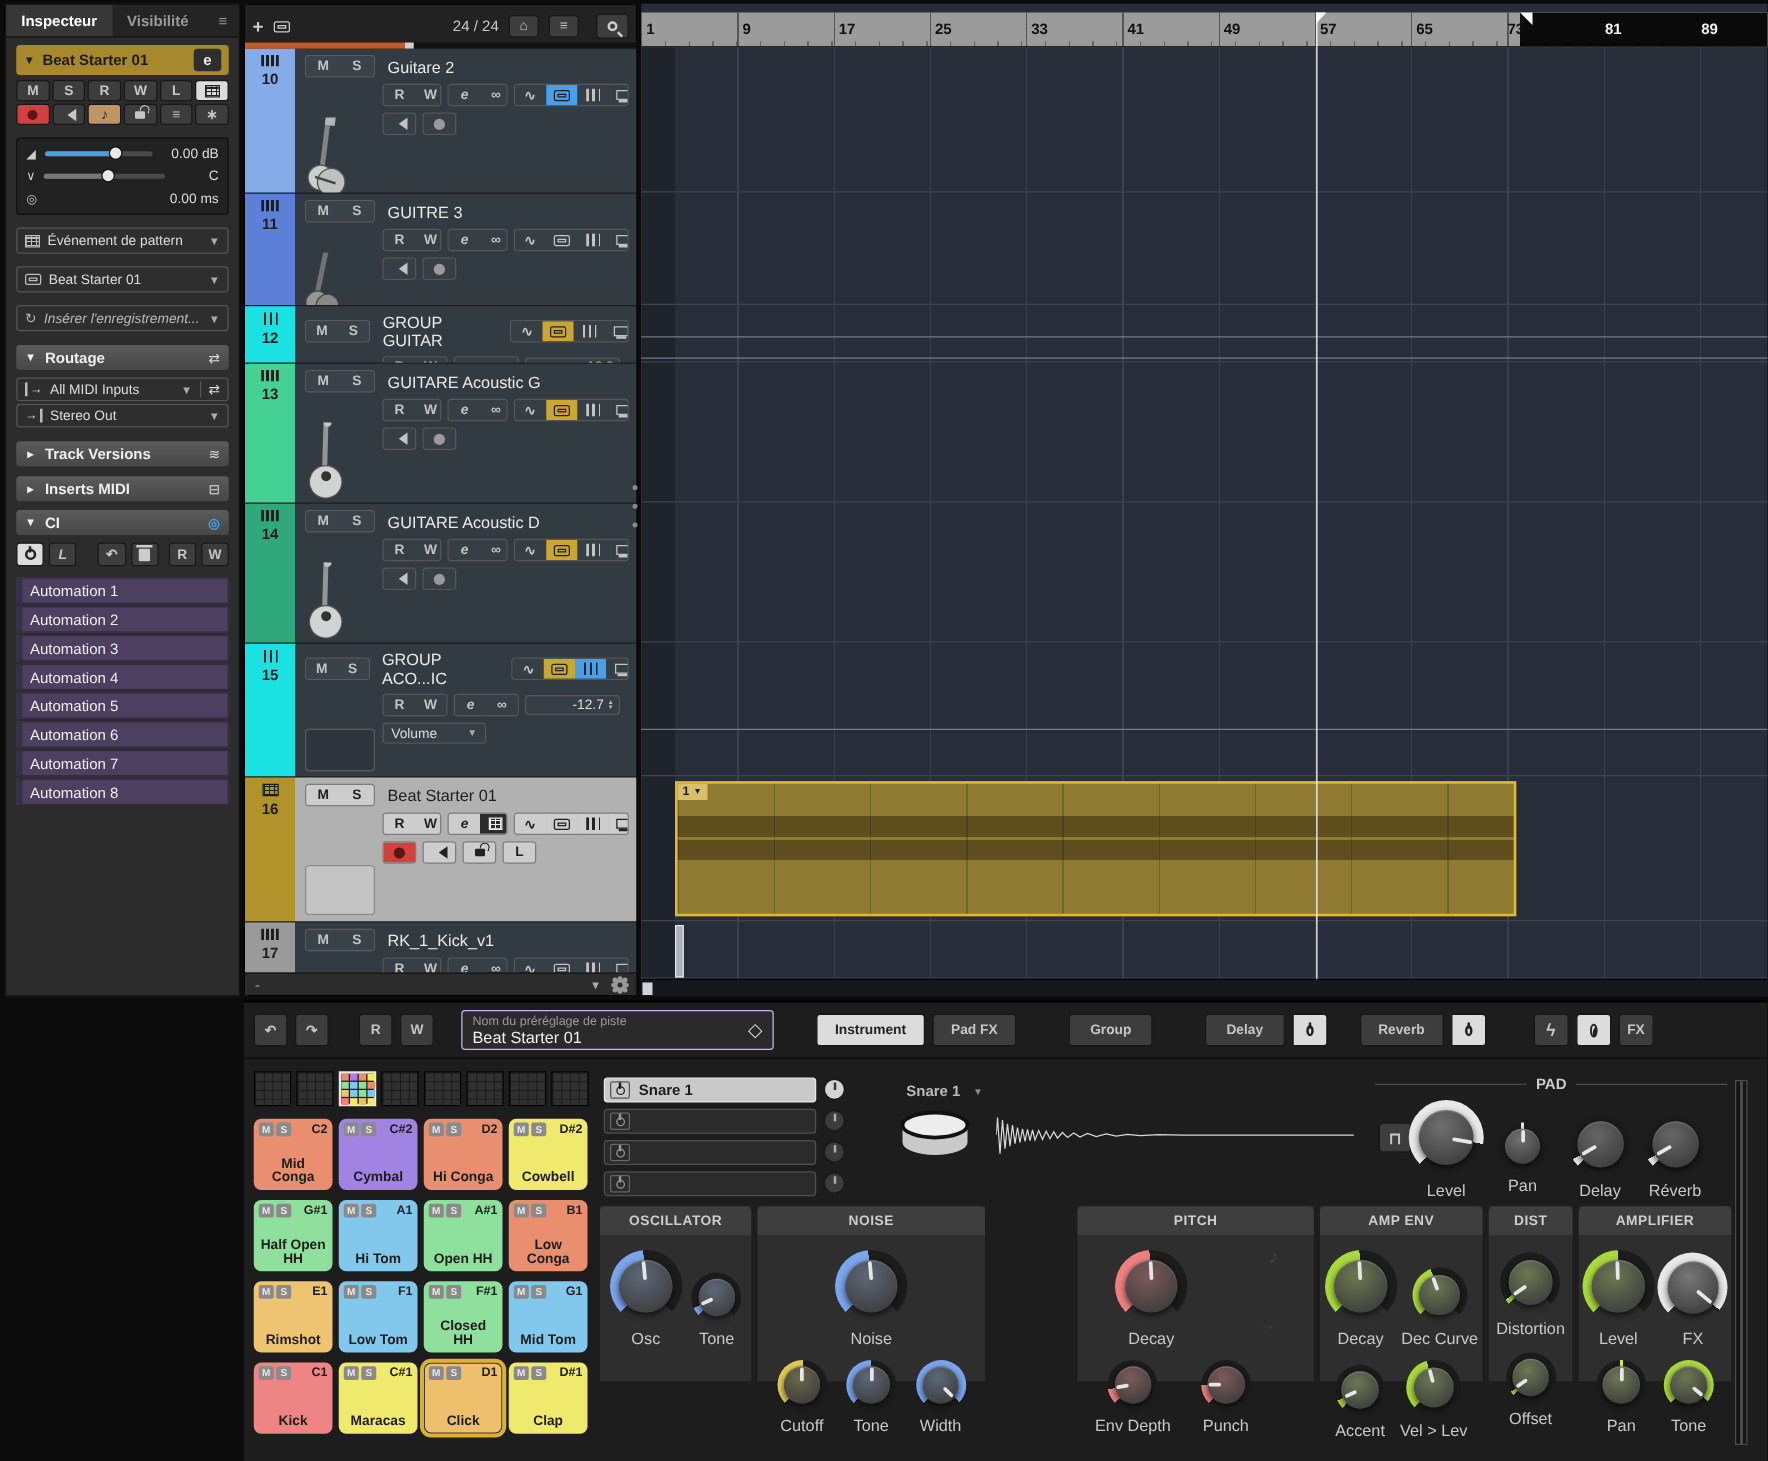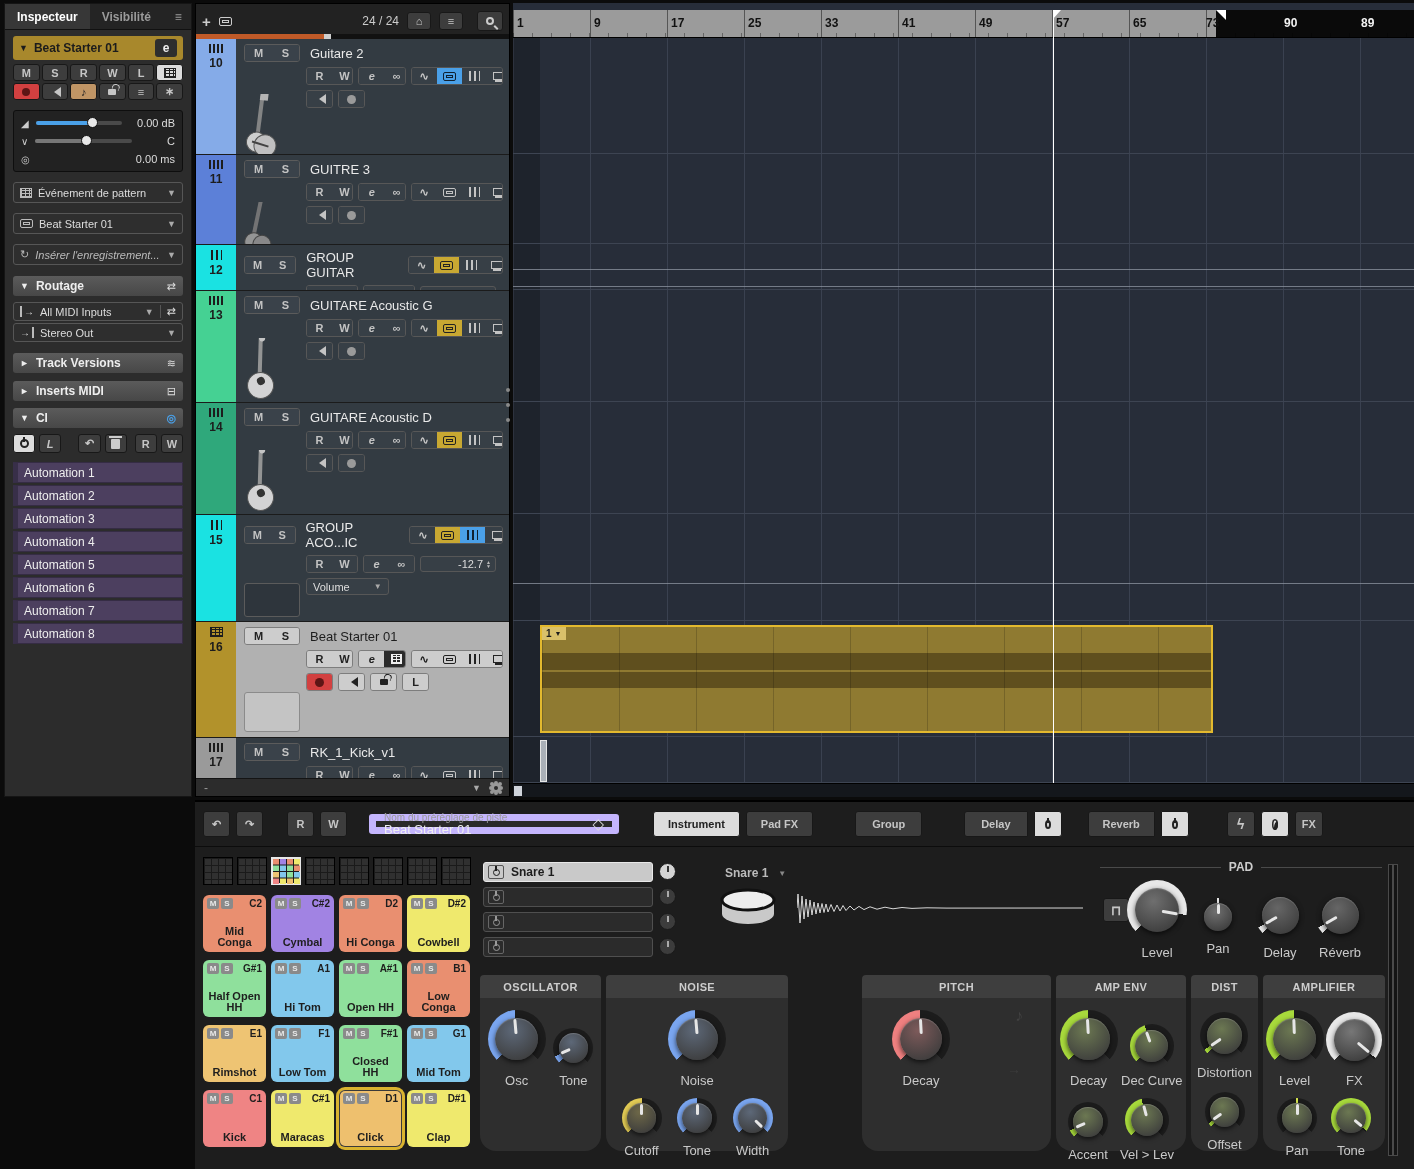--- a/index.html
+++ b/index.html
@@ -96,21 +96,21 @@
 .event{position:absolute;left:27px;top:587px;width:673px;height:108px;border:2px solid #e3b92e;background:linear-gradient(#8f7a31 0 25%,#5f4f1e 25% 41%,#8f7a31 41% 43%,#5f4f1e 43% 59%,#8f7a31 59% 100%);background-color:#8f7a31;z-index:4}
 .event::after{content:"";position:absolute;inset:0;background-image:repeating-linear-gradient(90deg,rgba(0,0,0,.18) 0 1px,transparent 1px 77px)}
 .evchip{position:absolute;left:0;top:0;background:#d9c06a;color:#1d1d1d;font-size:10px;font-weight:bold;padding:1px 4px;display:flex;gap:3px;align-items:center;z-index:5}
 .mev{position:absolute;left:27px;top:702px;width:7px;height:42px;background:#aab0b8;border:1px solid #e6e6e6;z-index:4}
 .hs{position:absolute;left:0;bottom:0;right:0;height:14px;background:#14171c;border-top:1px solid #000}
 .hs::before{content:"";position:absolute;left:1px;top:2px;width:8px;height:10px;background:#cfd3da}
 
 .low{position:absolute;left:195px;top:800px;width:1219px;height:369px;background:#1d1d1d;border-top:2px solid #000}
 .ltb{position:absolute;left:0;top:0;right:0;height:45px;border-bottom:1px solid #0c0c0c;display:flex;align-items:center;padding:0 8px;gap:6px;color:#ccc}
 .ltb .btn{height:26px;padding:0 10px}
-.presetbox{width:250px;height:20px;background:#2a2a2a;border:7px solid #c4b5fd;border-radius:3px;display:flex;align-items:center;padding:0 8px;gap:8px}
+.presetbox{width:250px;height:32px;background:#2a2a2a;border:1px solid #c4b5fd;border-radius:3px;display:flex;align-items:center;padding:0 8px;gap:8px}
 .presetbox .cap{font-size:10px;color:#9a9a9a;line-height:11px}
 .presetbox .nm{font-size:13px;color:#f0f0f0;line-height:14px}
 .banks{position:absolute;left:8px;top:55px;display:flex;gap:4px}
 .bank{width:30px;height:28px;background-color:#303030;border:1px solid #000;background-image:linear-gradient(90deg,#1a1a1a 1px,transparent 1px),linear-gradient(#1a1a1a 1px,transparent 1px);background-size:7px 7px}
 .bank.on{border:2px solid #e8e8e8;background:none;padding:0}
 .pads{position:absolute;left:8px;top:93px;display:grid;grid-template-columns:repeat(4,63px);grid-auto-rows:57px;gap:8px 5px}
 .pad{border-radius:6px;color:#1e1e1e;position:relative;padding:3px 4px;display:flex;flex-direction:column}
 .pad.psel{box-shadow:0 0 0 3px #d9b32f,inset 0 0 0 1px #3a3a3a}
 .pr{display:flex;align-items:center;gap:2px}
 .pms{width:12px;height:11px;background:#8a8a8a;color:#e8e8e8;border-radius:2px;font-size:8px;font-weight:bold;display:flex;align-items:center;justify-content:center}
@@ -121,21 +121,21 @@
 .slot.on{background:#c9c9c9;border-color:#e8e8e8;color:#1d1d1d;font-weight:bold}
 .slot.on .spb{color:#1d1d1d;border-color:#555}
 .lkn{position:absolute;left:464px;width:17px;height:17px;border-radius:50%;background:#3c3c3c;border:1px solid #1a1a1a}
 .lkn::after{content:"";position:absolute;left:calc(50% - 1px);top:2px;width:2px;height:6px;background:#aaa}
 .lkn.on{background:#d4d4d4}
 .lkn.on::after{background:#333}
 .smpname{position:absolute;left:530px;top:64px;width:120px;color:#bbb;font-size:12px;font-weight:bold;display:flex;gap:10px;align-items:center}
 .pad-title{position:absolute;left:905px;top:58px;width:282px;display:flex;align-items:center;gap:8px;color:#ccc;font-size:12px;font-weight:bold}
 .pad-title::before,.pad-title::after{content:"";flex:1;height:1px;background:#4a4a4a}
 .meter{position:absolute;left:1193px;top:62px;width:10px;height:292px;border:1px solid #4a4a4a;background:linear-gradient(90deg,#141414 0 3px,#4a4a4a 3px 5px,#141414 5px)}
-.sec{position:absolute;top:173px;height:176px;background:#2e2e2e;border-radius:16px}
+.sec{position:absolute;top:163px;height:140px;background:#2e2e2e;border-radius:0}
 .sech{height:23px;background:#3e3e3e;border-radius:4px 4px 0 0;display:flex;align-items:center;justify-content:center;font-size:11px;font-weight:bold;color:#cdcdcd;letter-spacing:.4px}
 .krow{display:flex;justify-content:space-evenly;align-items:flex-end}
 .kc{display:flex;flex-direction:column;align-items:center;gap:5px}
 .kl{font-size:13px;color:#c9c9c9;white-space:nowrap}
 .knob{position:relative;display:inline-block}
 .ring{position:absolute;inset:0;border-radius:50%;background:conic-gradient(from 225deg,var(--c,#7aa6f0) 0 var(--a,130deg),#1c1c1c var(--a,130deg) 270deg,transparent 270deg 360deg)}
 .face{position:absolute;inset:13%;border-radius:50%;background:radial-gradient(circle at 42% 30%,var(--f,#5d6878),#3c3c3c 85%);box-shadow:0 2px 5px rgba(0,0,0,.65),inset 0 1px 1px rgba(255,255,255,.18)}
 .ptr{position:absolute;left:calc(50% - 1.5px);top:16%;width:3px;height:26%;background:#e6e6e6;border-radius:2px;transform-origin:50% 131%;transform:rotate(var(--r,0deg))}
 .center .ring{background:conic-gradient(from 225deg,#1c1c1c 0 131deg,var(--c,#e8e8e8) 131deg 139deg,#1c1c1c 139deg 270deg,transparent 270deg 360deg)}
 .splitdots{position:absolute;left:506px;top:388px;width:4px;height:34px;display:flex;flex-direction:column;justify-content:space-between}
@@ -727,21 +727,21 @@
     <span class="rm" style="left:4px">1</span>
     <span class="rm" style="left:81px">9</span>
     <span class="rm" style="left:158px">17</span>
     <span class="rm" style="left:235px">25</span>
     <span class="rm" style="left:312px">33</span>
     <span class="rm" style="left:389px">41</span>
     <span class="rm" style="left:466px">49</span>
     <span class="rm" style="left:543px">57</span>
     <span class="rm" style="left:620px">65</span>
     <span class="rm" style="left:693px">73</span>
-    <span class="rm w" style="left:771px">90</span>
+    <span class="rm w" style="left:771px">81</span>
     <span class="rm w" style="left:848px">89</span>
     <div class="rminor"></div>
   </div>
   <div class="endflag"></div>
   <div class="grid">
     <div class="pre"></div>
     <div class="grow" style="top:0;height:116px"></div>
     <div class="grow" style="top:116px;height:90px"></div>
     <div class="grow" style="top:206px;height:46px"></div>
     <div class="grow" style="top:252px;height:112px"></div>
@@ -1105,20 +1105,38 @@
     <div class="krow" style="margin-top:12px;justify-content:flex-start;padding-left:30px">
       <div class="kc">
           <span class="knob" style="width:58px;height:58px;--a:132deg;--r:-3deg;--c:#ef8080;--f:#7d5a5a">
             <i class="ring"></i>
             <i class="face"></i>
             <i class="ptr"></i>
           </span>
           <span class="kl">Decay</span>
         </div>
     </div>
+    <div class="krow" style="margin-top:10px;justify-content:flex-start;gap:24px;padding-left:14px">
+      <div class="kc">
+          <span class="knob" style="width:40px;height:40px;--a:35deg;--r:-100deg;--c:#ef8080;--f:#7d5a5a">
+            <i class="ring"></i>
+            <i class="face"></i>
+            <i class="ptr"></i>
+          </span>
+          <span class="kl">Env Depth</span>
+        </div>
+      <div class="kc">
+          <span class="knob" style="width:40px;height:40px;--a:45deg;--r:-90deg;--c:#ef8080;--f:#7d5a5a">
+            <i class="ring"></i>
+            <i class="face"></i>
+            <i class="ptr"></i>
+          </span>
+          <span class="kl">Punch</span>
+        </div>
+    </div>
     <span class="abs" style="right:28px;top:32px;color:#555;font-size:16px;opacity:.5">♪</span>
     <span class="abs" style="right:30px;top:86px;color:#4a4a4a;font-size:14px;opacity:.5">→</span>
 
   </div>
 
   <div class="sec" style="left:861px;width:130px">
     <div class="sech">AMP ENV</div>
     <div class="krow" style="margin-top:12px">
       <div class="kc">
           <span class="knob" style="width:58px;height:58px;--a:132deg;--r:-3deg;--c:#a8da3c;--f:#6c7852">

